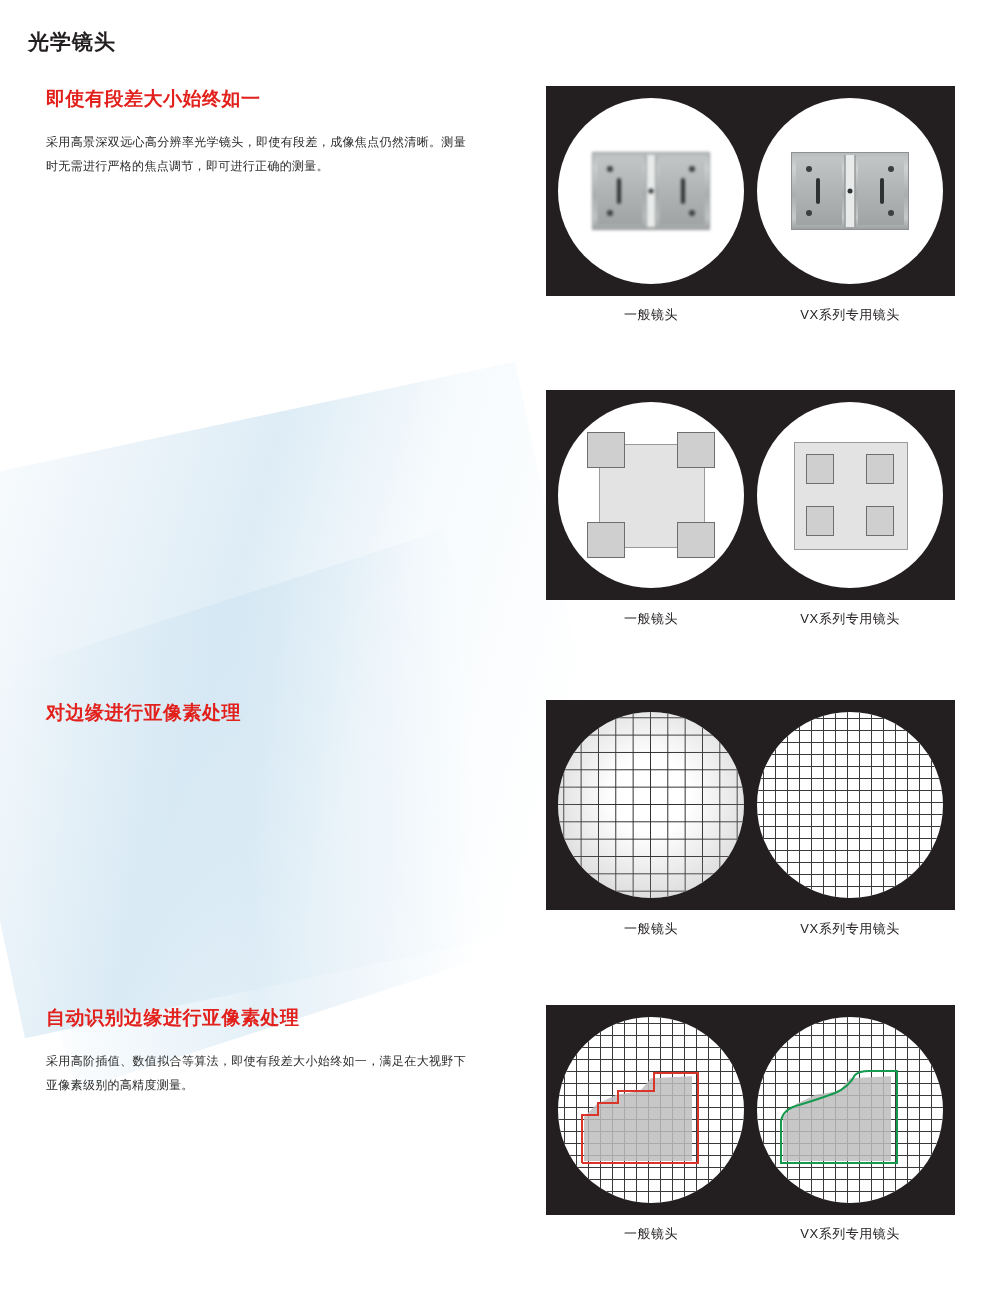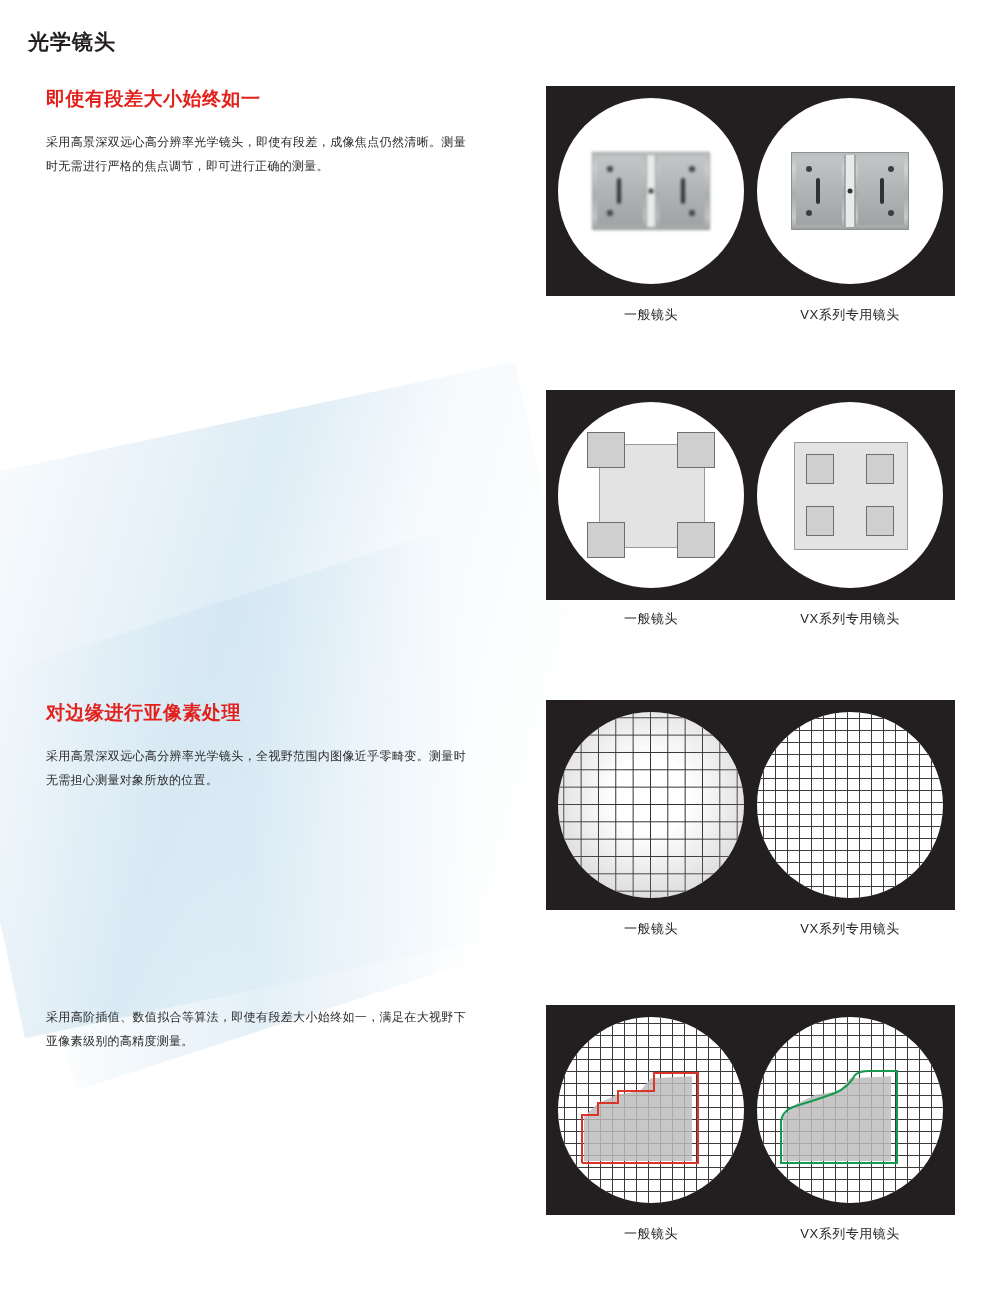--- a/index.html
+++ b/index.html
@@ -351,21 +351,20 @@
           </div>
         </div>
         <div class="caption">VX系列专用镜头</div>
       </div>
     </div>
   </div>
 
   <div class="section" style="top:700px;">
     <div class="text-col">
       <div class="sec-title">对边缘进行亚像素处理</div>
-      <div class="sec-body">采用高景深双远心高分辨率光学镜头，全视野范围内图像近乎零畸变。测量时无需担心测量对象所放的位置。</div>
     </div>
     <div class="figs">
       <div class="fig left">
         <div class="fig-box">
           <div class="circle">
             <div class="grid-wrap">
               <div class="grid-barrel"></div>
               <div class="vignette"></div>
             </div>
           </div>
@@ -380,20 +379,21 @@
             </div>
           </div>
         </div>
         <div class="caption">VX系列专用镜头</div>
       </div>
     </div>
   </div>
 
   <div class="section" style="top:1005px;">
     <div class="text-col">
+      <div class="sec-title">自动识别边缘进行亚像素处理</div>
       <div class="sec-body">采用高阶插值、数值拟合等算法，即使有段差大小始终如一，满足在大视野下亚像素级别的高精度测量。</div>
     </div>
     <div class="figs">
       <div class="fig left">
         <div class="fig-box">
           <div class="circle">
             <div class="grid-wrap">
               <div class="grid-fine"></div>
               <div class="part-shape"></div>
               <svg class="trace-svg" width="186" height="186">

